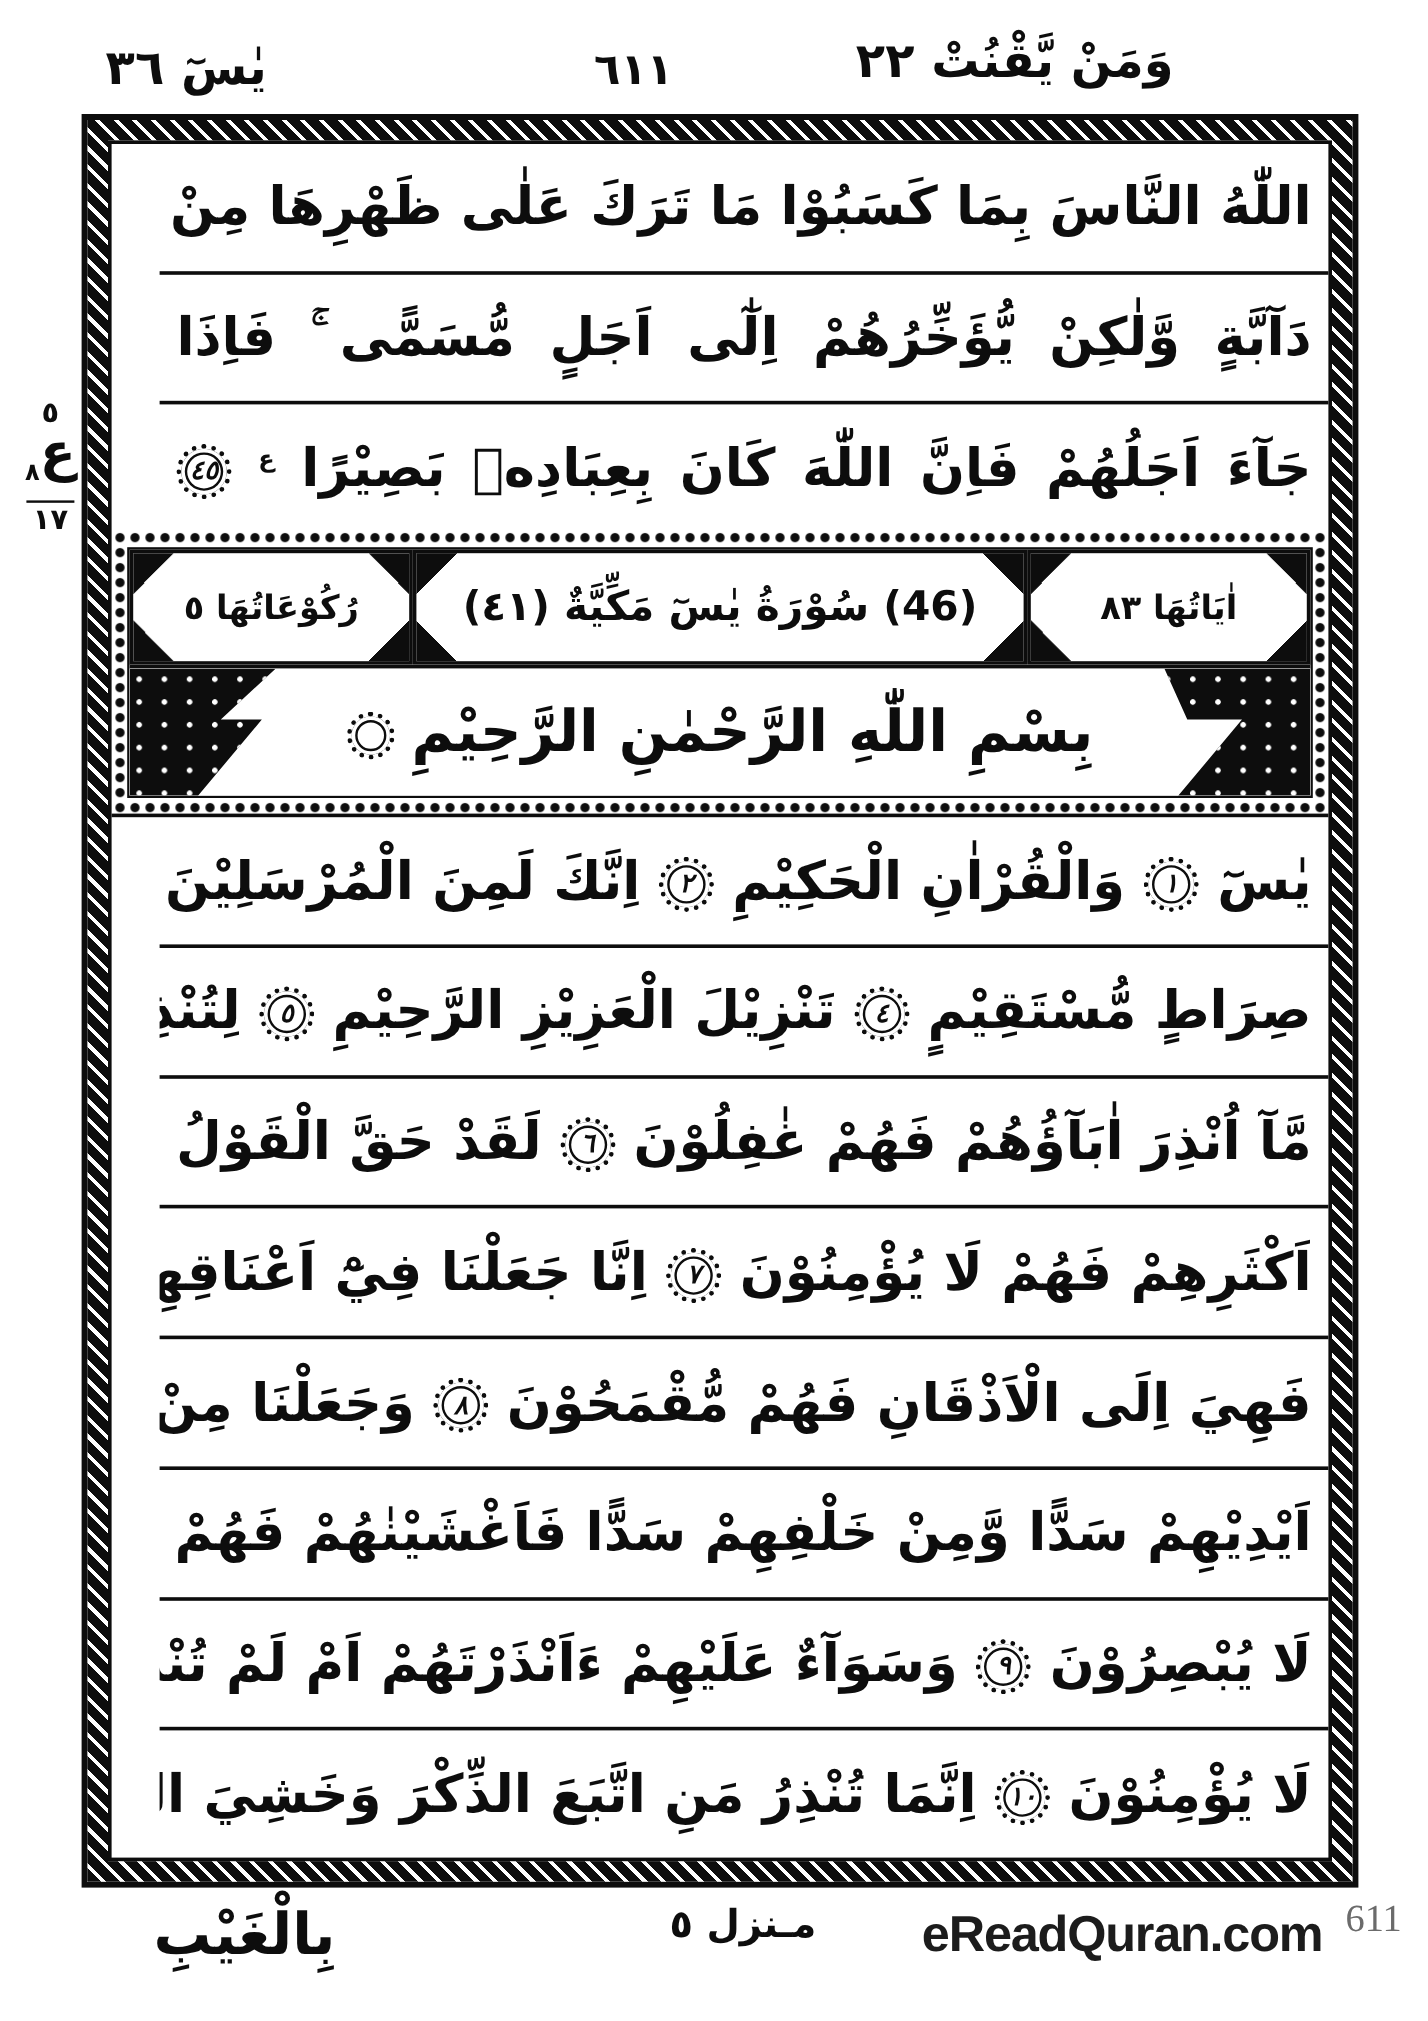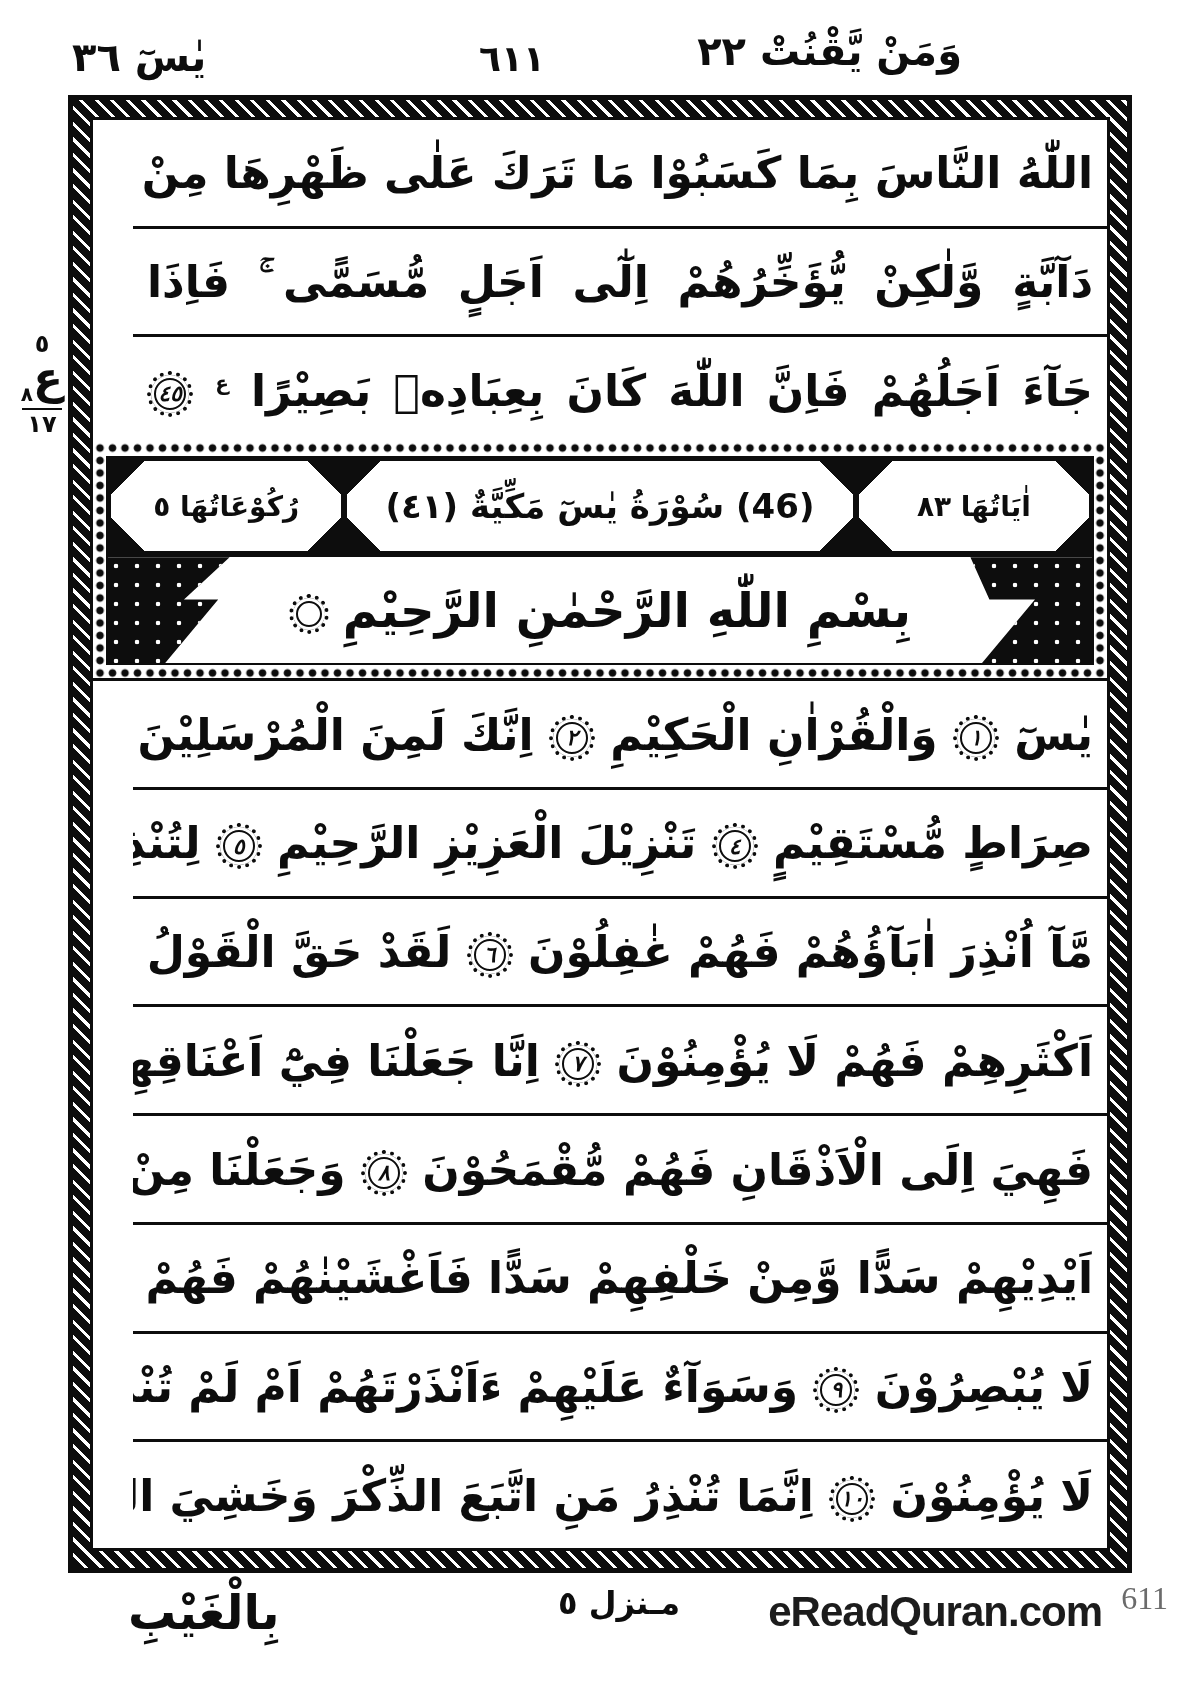--- a/index.html
+++ b/index.html
@@ -6,21 +6,21 @@
     --ink:#0d0d0d;
     --paper:#ffffff;
   }
   html,body{margin:0;padding:0;}
   body{
     width:1190px;height:1684px;position:relative;overflow:hidden;
     background:var(--paper);
     font-family:"DejaVu Sans",sans-serif;color:var(--ink);
   }
   
-  .top-header{position:absolute;top:28px;left:0;width:1024px;height:60px;}
+  .top-header{position:absolute;top:28px;left:16px;width:1024px;height:60px;}
   .hdr{position:absolute;font-weight:700;font-size:40px;direction:rtl;white-space:nowrap;}
   .hdr-left{left:72px;top:6px;}
   .hdr-center{left:50%;transform:translateX(-50%);top:10px;font-size:36px;}
   .hdr-right{right:62px;top:0;}
   
   .frame{
     position:absolute;left:68px;top:95px;width:1064px;height:1478px;
     border:5px solid var(--ink);box-sizing:border-box;background:var(--ink);
   }
   .frame-band{
@@ -94,21 +94,21 @@
     box-shadow:inset 0 0 0 3px #fff,inset 0 0 0 5px var(--ink);
   }
   
   .ruku-mark{
     position:absolute;left:12px;top:332px;width:60px;text-align:center;
     font-weight:700;direction:rtl;line-height:1.0;
   }
   .ruku-top{font-size:24px;display:block;}
   .ruku-ain{font-size:44px;display:block;}
   .ruku-sub{font-size:20px;vertical-align:-8px;}
-  .ruku-bottom{font-size:24px;display:block;border-top:2px solid var(--ink);margin:4px 10px 0 10px;padding-top:2px;}
+  .ruku-bottom{font-size:24px;display:block;border-top:2px solid var(--ink);margin:14px 10px 0 10px;padding-top:2px;}
   
   .foot-catchword{position:absolute;left:128px;top:1584px;font-size:48px;font-weight:700;direction:rtl;}
   .foot-manzil{position:absolute;left:558px;top:1584px;font-size:32px;font-weight:700;direction:rtl;}
   .foot-watermark{
     position:absolute;right:88px;top:1588px;font-size:42px;font-weight:700;
     color:#1c1c1c;font-family:"Liberation Sans",sans-serif;letter-spacing:-1px;
   }
   .foot-pagenum{
     position:absolute;right:22px;top:1580px;font-size:32px;color:#6b6b6b;
     font-family:"Liberation Serif",serif;

